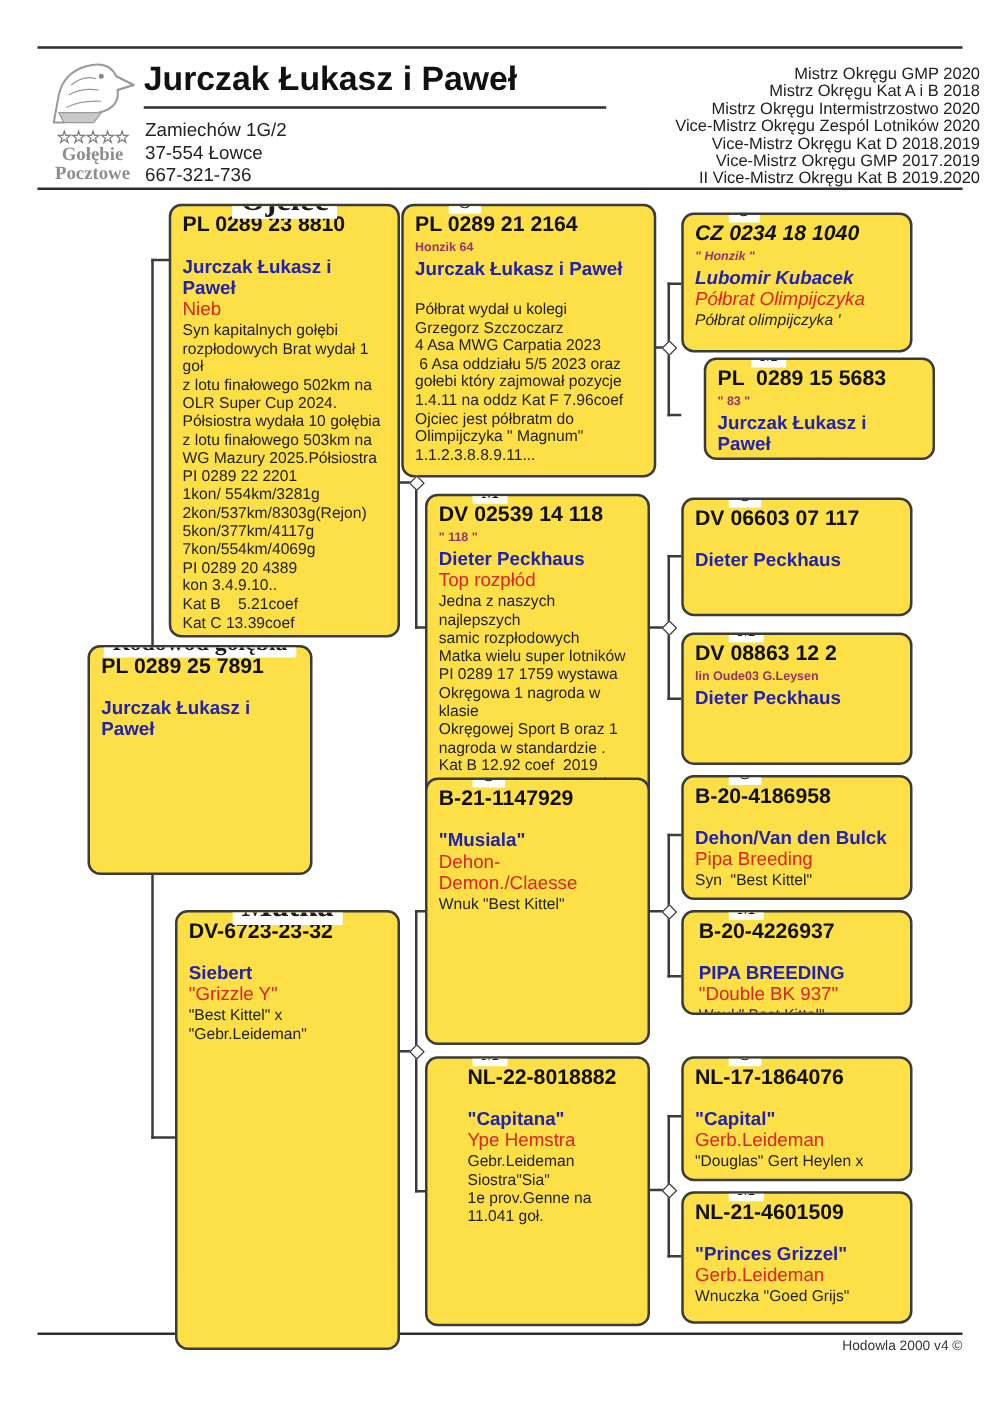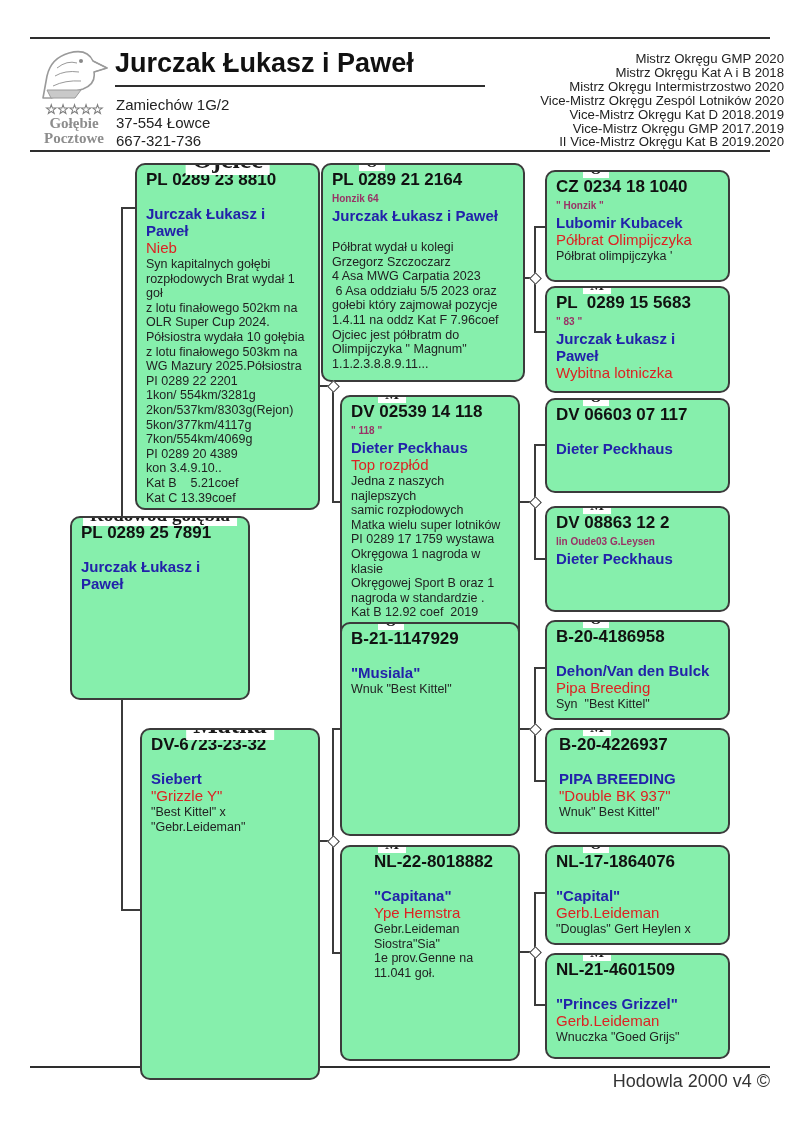--- a/index.html
+++ b/index.html
@@ -16,35 +16,35 @@
         font-family:"Liberation Serif",serif;font-weight:bold;z-index:2;}
   .logo .stars{font-size:14px;letter-spacing:-1px;line-height:12px;color:#7d7d7d;}
   .logo .lg1{font-size:15px;line-height:15px;}
   .logo .lg2{font-size:15px;line-height:15px;}
   .title{position:absolute;left:115px;top:48px;width:370px;font-size:27px;font-weight:bold;
          color:#111;padding-bottom:6px;border-bottom:2px solid #2e2e2e;white-space:nowrap;z-index:2;}
   .address{position:absolute;left:116px;top:96px;font-size:15px;line-height:18px;color:#222;z-index:2;}
   .ach{position:absolute;right:16px;top:52px;width:420px;text-align:right;font-size:13.2px;
        line-height:13.9px;color:#222;z-index:2;}
   
-  .pbox{position:absolute;background:#86efac;border:2px solid #3b3b3b;border-radius:10px;
+  .pbox{position:absolute;background:#fde047;border:2px solid #3b3b3b;border-radius:10px;
         padding:5px 9px 4px 9px;box-sizing:border-box;z-index:2;overflow:hidden;}
   .tag{position:absolute;background:#fff;padding:0 7px;font-family:"Liberation Serif",serif;
        font-weight:bold;color:#1a1a1a;z-index:4;white-space:nowrap;}
   .tag.small{font-size:15px;top:-11px;left:36px;}
   .tag.big{font-size:26px;top:-20px;left:50%;transform:translateX(-50%);}
   .tag.mid{font-size:19px;top:-14px;left:50%;transform:translateX(-50%);}
   .ln-ring{font-size:17px;font-weight:bold;color:#111;line-height:20px;white-space:pre-wrap;}
   .ln-maroon{font-size:10px;font-weight:bold;color:var(--maroon);line-height:17px;white-space:pre-wrap;}
   .ln-blue{font-size:15px;font-weight:bold;color:var(--blue);line-height:17px;white-space:pre-wrap;}
   .ln-red{font-size:15px;color:var(--red);line-height:17px;white-space:pre-wrap;}
   .ln-note{font-size:12.5px;color:#222;line-height:14.6px;white-space:pre-wrap;margin-top:1px;}
   .ln-gap{height:15px;}
   
-  .footer{position:absolute;right:30px;top:1071px;font-size:18px;color:#333;z-index:2;}
+  .footer{position:absolute;right:30px;top:1071px;font-size:11px;color:#333;z-index:2;}
 </style>
 </head>
 <body>
 
 <div class="page">
 
   <div class="rule" style="left:30px;top:37px;width:740px;"></div>
   <div class="rule" style="left:30px;top:150px;width:740px;"></div>
 
   <div class="logo">
@@ -200,47 +200,48 @@
 Kat B 12.92 coef  2019
 oraz wiele innych lotników</div>
       </div>
   </div>
   <div class="pbox" style="left:340px;top:622px;width:180px;height:214px;">
     <div class="tag small">O</div>
       <div class="lines">
         <div class="ln-ring">B-21-1147929</div>
         <div class="ln-gap"></div>
         <div class="ln-blue">"Musiala"</div>
+        <div class="ln-red">Dehon-Demon./Claesse</div>
         <div class="ln-note">Wnuk "Best Kittel"</div>
       </div>
   </div>
   <div class="pbox" style="left:340px;top:845px;width:180px;height:216px;padding-left:32px;">
     <div class="tag small">M</div>
       <div class="lines">
         <div class="ln-ring">NL-22-8018882</div>
         <div class="ln-gap"></div>
         <div class="ln-blue">"Capitana"</div>
         <div class="ln-red">Ype Hemstra</div>
         <div class="ln-note">Gebr.Leideman
 Siostra"Sia"
 1e prov.Genne na 11.041 goł.</div>
       </div>
   </div>
 
-  <div class="pbox" style="left:545px;top:170px;width:185px;height:112px;">
+  <div class="pbox" style="left:545px;top:170px;width:185px;height:112px;font-style:italic;">
     <div class="tag small">O</div>
       <div class="lines">
         <div class="ln-ring">CZ 0234 18 1040</div>
         <div class="ln-maroon">" Honzik "</div>
         <div class="ln-blue">Lubomir Kubacek</div>
         <div class="ln-red">Półbrat Olimpijczyka</div>
         <div class="ln-note">Półbrat olimpijczyka '</div>
       </div>
   </div>
-  <div class="pbox" style="left:545px;top:286px;width:185px;height:107px;">
+  <div class="pbox" style="left:563px;top:286px;width:185px;height:82px;">
     <div class="tag small">M</div>
       <div class="lines">
         <div class="ln-ring">PL  0289 15 5683</div>
         <div class="ln-maroon">" 83 "</div>
         <div class="ln-blue">Jurczak Łukasz i Paweł</div>
         <div class="ln-red">Wybitna lotniczka</div>
       </div>
   </div>
   <div class="pbox" style="left:545px;top:398px;width:185px;height:95px;">
     <div class="tag small">O</div>
@@ -261,21 +262,21 @@
   <div class="pbox" style="left:545px;top:620px;width:185px;height:100px;">
     <div class="tag small">O</div>
       <div class="lines">
         <div class="ln-ring">B-20-4186958</div>
         <div class="ln-gap"></div>
         <div class="ln-blue">Dehon/Van den Bulck</div>
         <div class="ln-red">Pipa Breeding</div>
         <div class="ln-note">Syn  "Best Kittel"</div>
       </div>
   </div>
-  <div class="pbox" style="left:545px;top:728px;width:185px;height:106px;padding-left:12px;">
+  <div class="pbox" style="left:545px;top:728px;width:185px;height:84px;padding-left:12px;">
     <div class="tag small">M</div>
       <div class="lines">
         <div class="ln-ring">B-20-4226937</div>
         <div class="ln-gap"></div>
         <div class="ln-blue">PIPA BREEDING</div>
         <div class="ln-red">"Double BK 937"</div>
         <div class="ln-note">Wnuk" Best Kittel"</div>
       </div>
   </div>
   <div class="pbox" style="left:545px;top:845px;width:185px;height:100px;">

